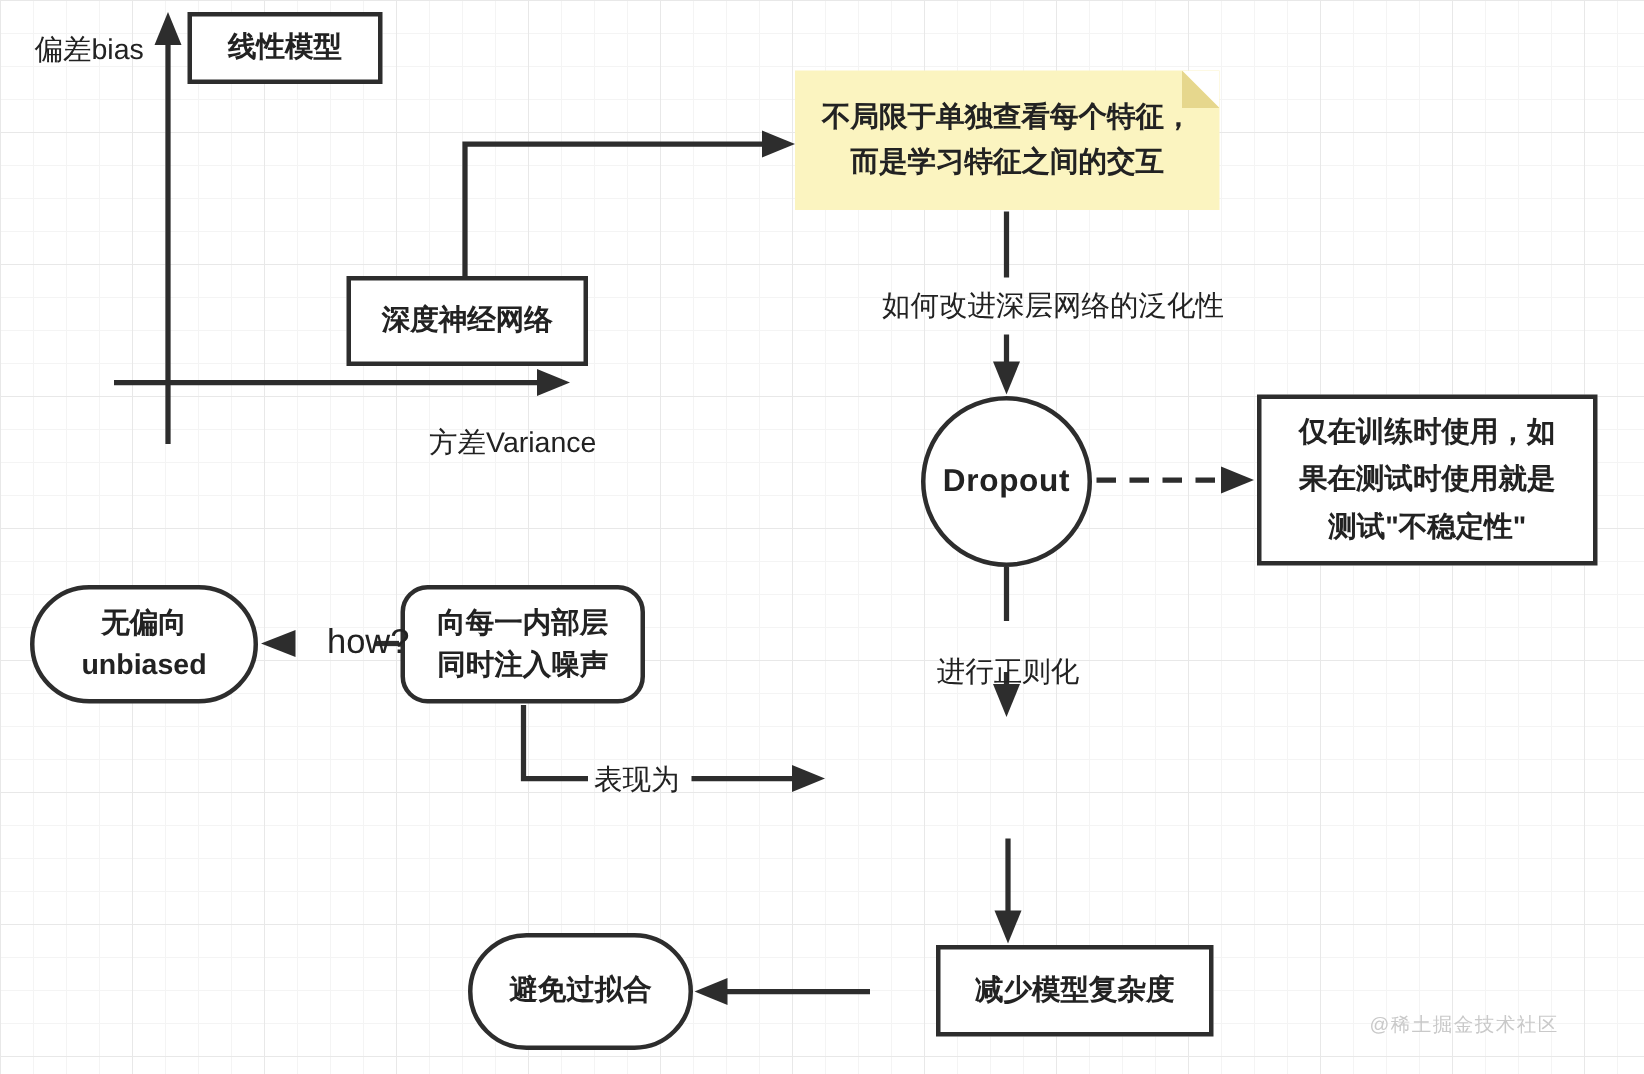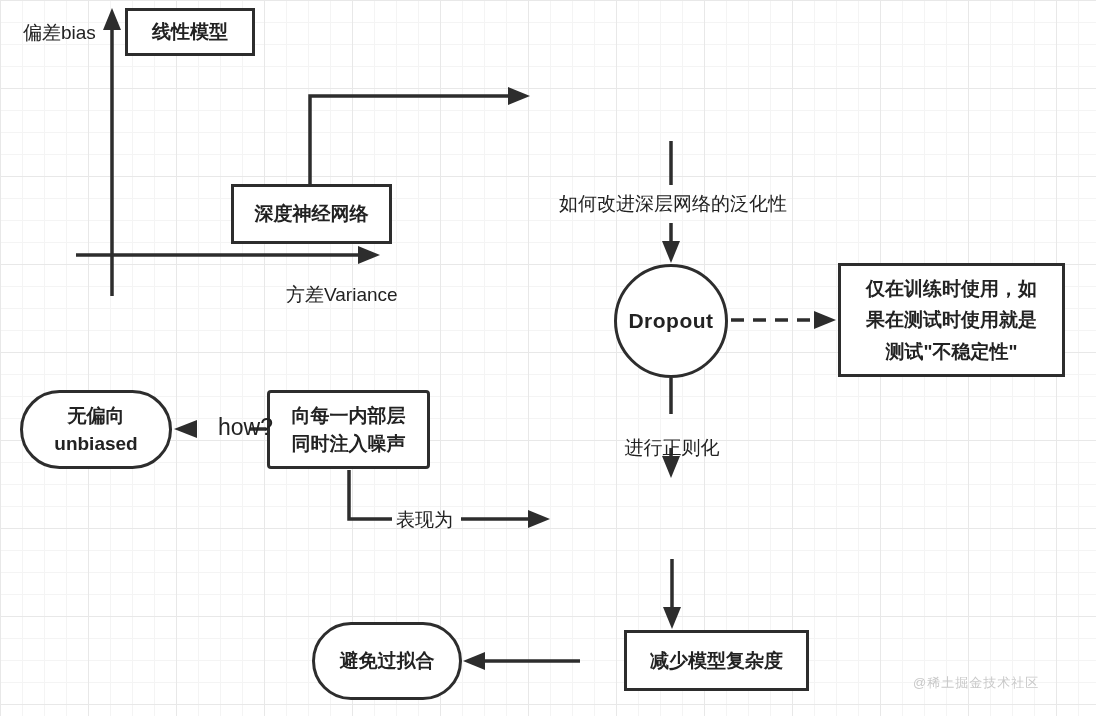--- a/index.html
+++ b/index.html
@@ -44,32 +44,32 @@
   }
   .center-x{transform:translateX(-50%);}
 
   
   .n-linear   {left:125px;top:8px;   width:130px;height:48px;}
   .n-dnn      {left:231px;top:184px; width:161px;height:60px;}
   .n-note     {left:530px;top:47px;  width:283px;height:93px;border:none;background:var(--note-fill);}
   .n-dropout  {left:614px;top:264px; width:114px;height:114px;border-radius:50%;font-size:21px;letter-spacing:.5px;}
   .n-warning  {left:838px;top:263px; width:227px;height:114px;line-height:1.65;}
   .n-unbiased {left:20px; top:390px; width:152px;height:79px;border-radius:40px;line-height:1.45;}
-  .n-noise    {left:267px;top:390px; width:163px;height:79px;border-radius:4px;line-height:1.45;}
+  .n-noise    {left:267px;top:390px; width:163px;height:79px;border-radius:18px;line-height:1.45;}
   .n-mask     {left:553px;top:480px; width:237px;height:78px;line-height:1.55;}
   .n-reduce   {left:580px;top:630px; width:185px;height:61px;margin-left:44px;}
   .n-avoid    {left:312px;top:622px; width:150px;height:78px;border-radius:39px;}
 
   .fold{position:absolute;top:0;right:0;width:25px;height:25px;}
   .fold .fold-cut {position:absolute;inset:0;background:#ffffff;clip-path:polygon(0 0,100% 0,100% 100%);}
   .fold .fold-flap{position:absolute;inset:0;background:var(--note-fold);clip-path:polygon(0 0,100% 100%,0 100%);}
 
   .l-bias     {left:23px; top:20px;}
   .l-variance {left:286px;top:282px;}
-  .l-general  {left:673px;top:191px;}
+  .l-general  {left:702px;top:191px;}
   .l-regular  {left:672px;top:435px;}
   .l-how      {left:197px;top:414px;font-size:23px;padding-left:21px;}
   .l-behave   {left:396px;top:507px;}
   .l-watermark{left:913px;top:674px;font-weight:normal;font-size:13px;color:var(--watermark);letter-spacing:1px;}
 </style>
 </head>
 <body>
 
 <div class="canvas">
 
@@ -125,20 +125,27 @@
       <polygon class="arrowhead" points="463,661 485,652 485,670"></polygon>
     </g>
   </svg>
 
   <div class="label l-bias">偏差bias</div>
   <div class="label l-variance">方差Variance</div>
 
   <div class="node n-linear">线性模型</div>
   <div class="node n-dnn">深度神经网络</div>
 
+  <div class="node n-note">
+    <span>不局限于单独查看每个特征，
+而是学习特征之间的交互</span>
+    <span class="fold">
+      <span class="fold-cut"></span><span class="fold-flap"></span>
+    </span>
+  </div>
 
   <div class="node n-dropout">Dropout</div>
   <div class="node n-warning">仅在训练时使用，如
 果在测试时使用就是
 测试"不稳定性"</div>
   <div class="node n-unbiased">无偏向
 unbiased</div>
   <div class="node n-noise">向每一内部层
 同时注入噪声</div>
   <div class="node n-reduce">减少模型复杂度</div>

